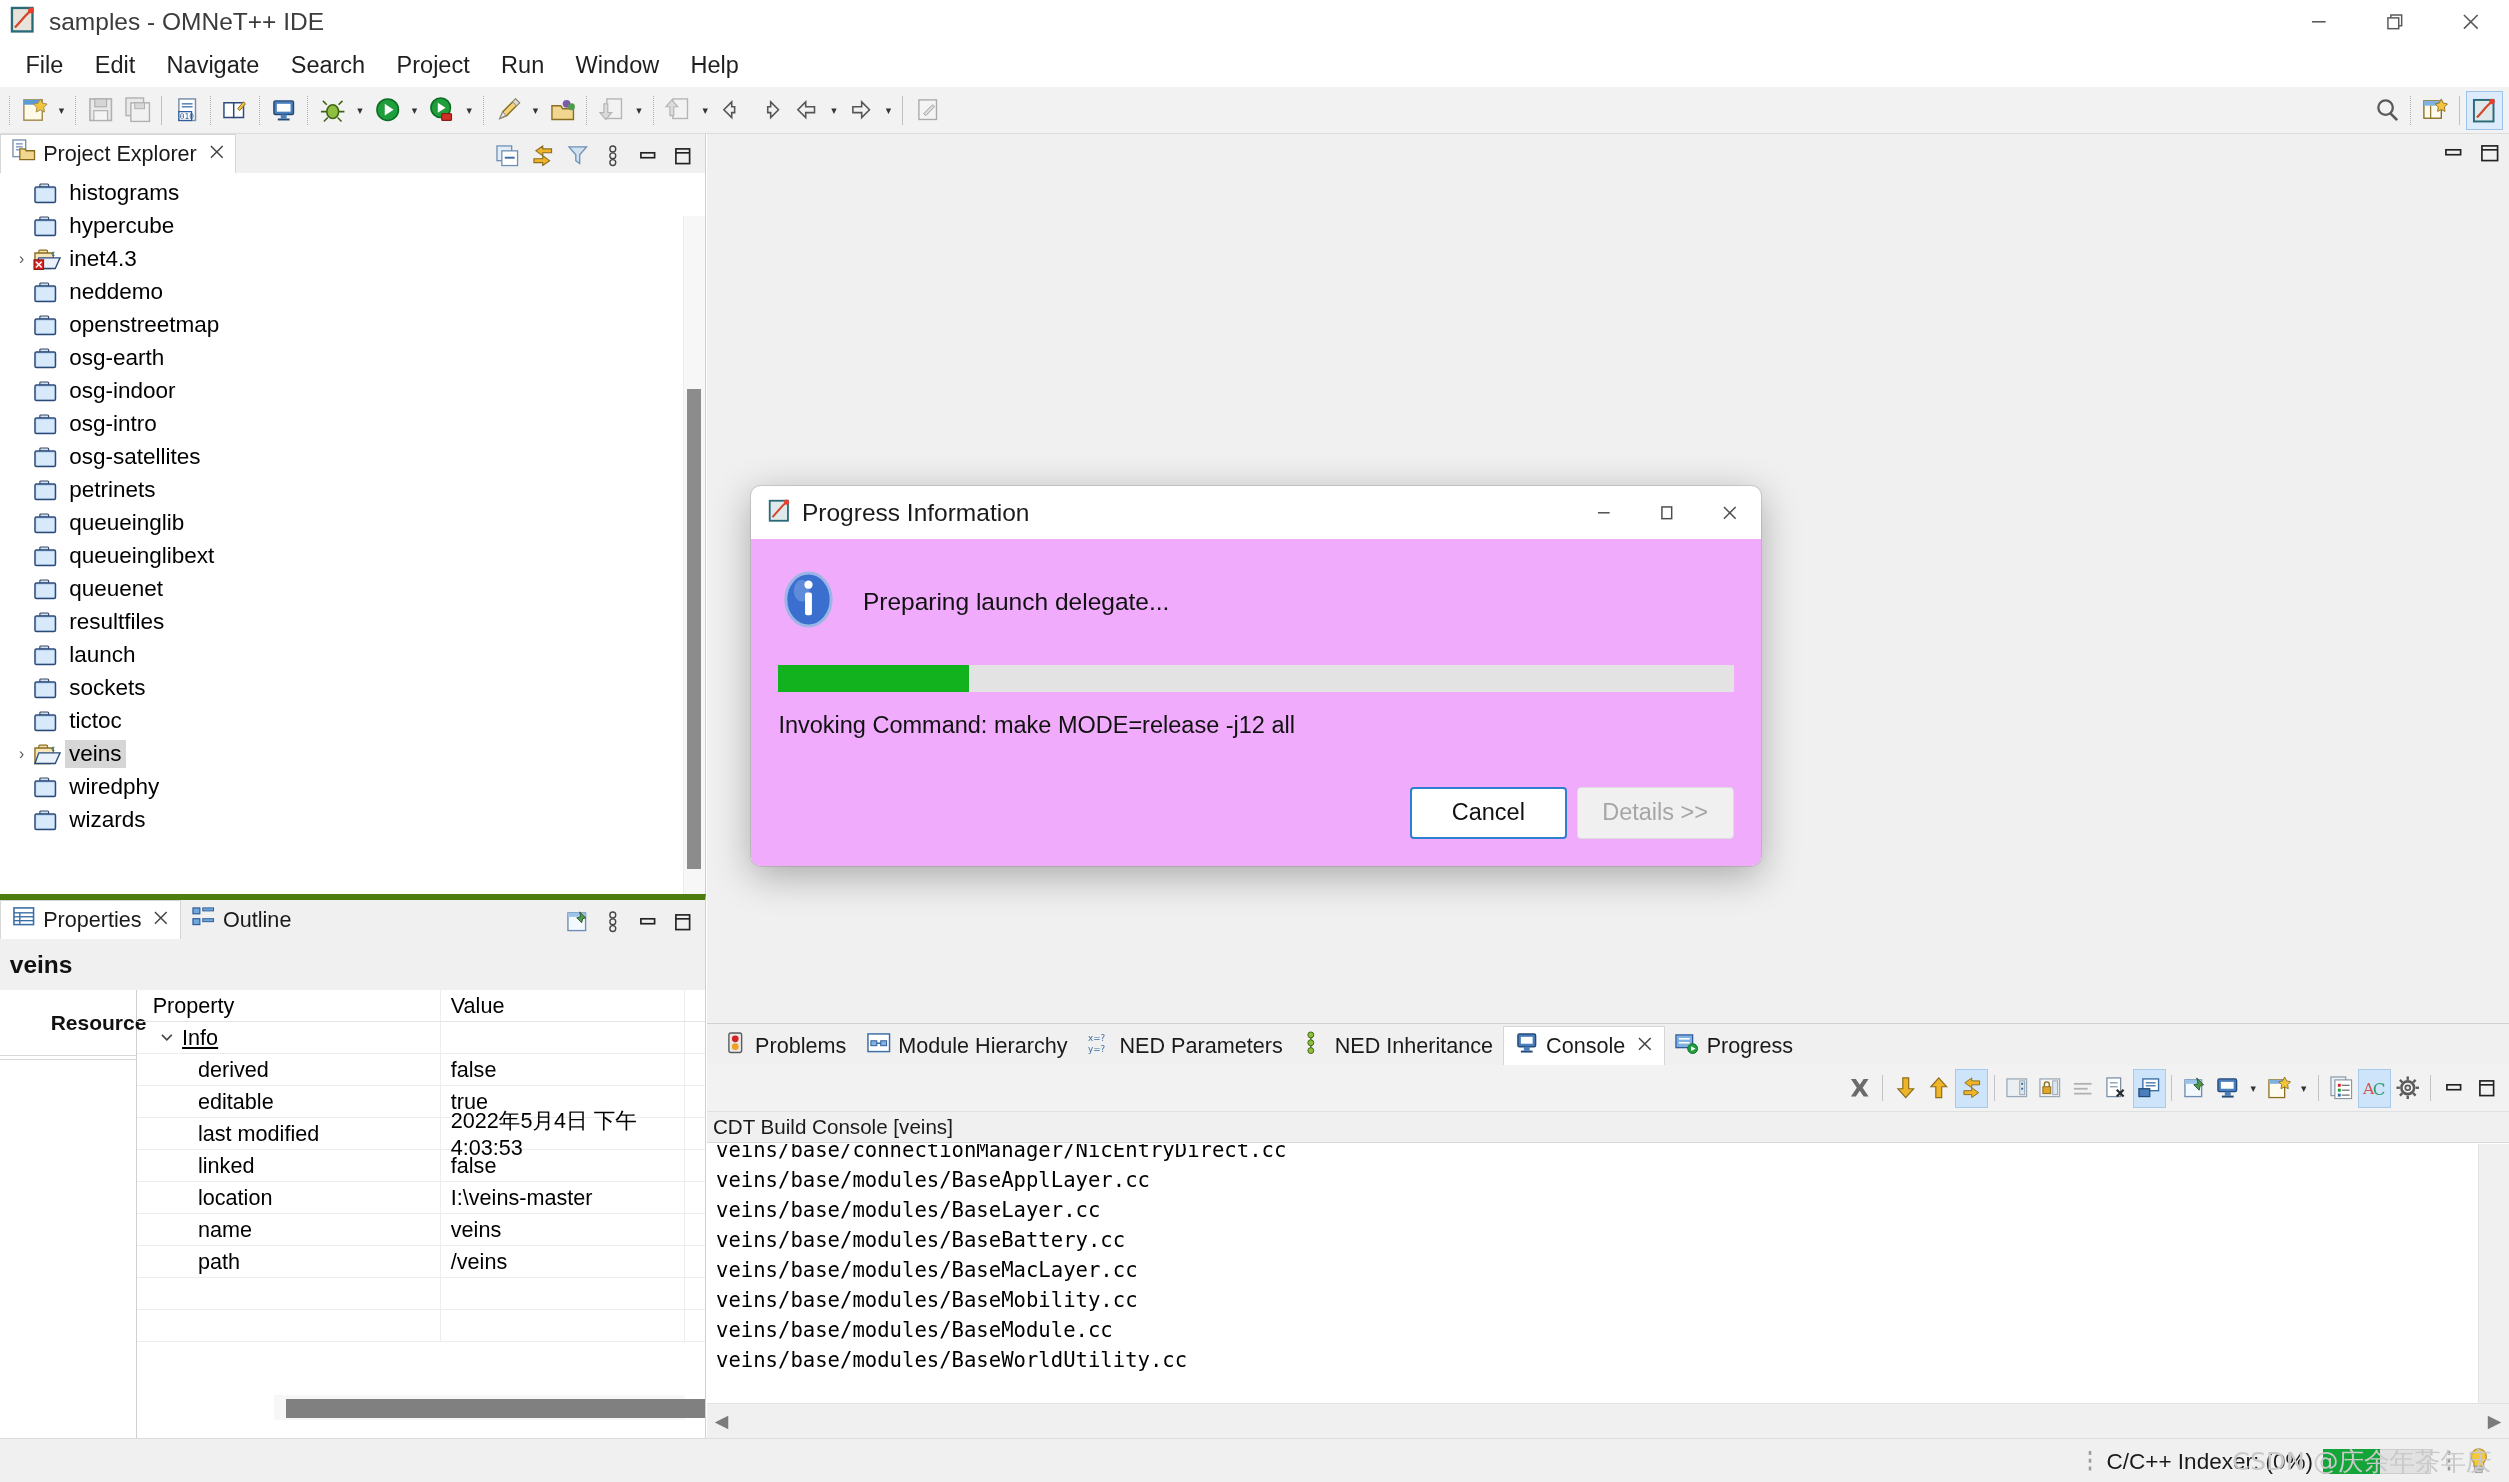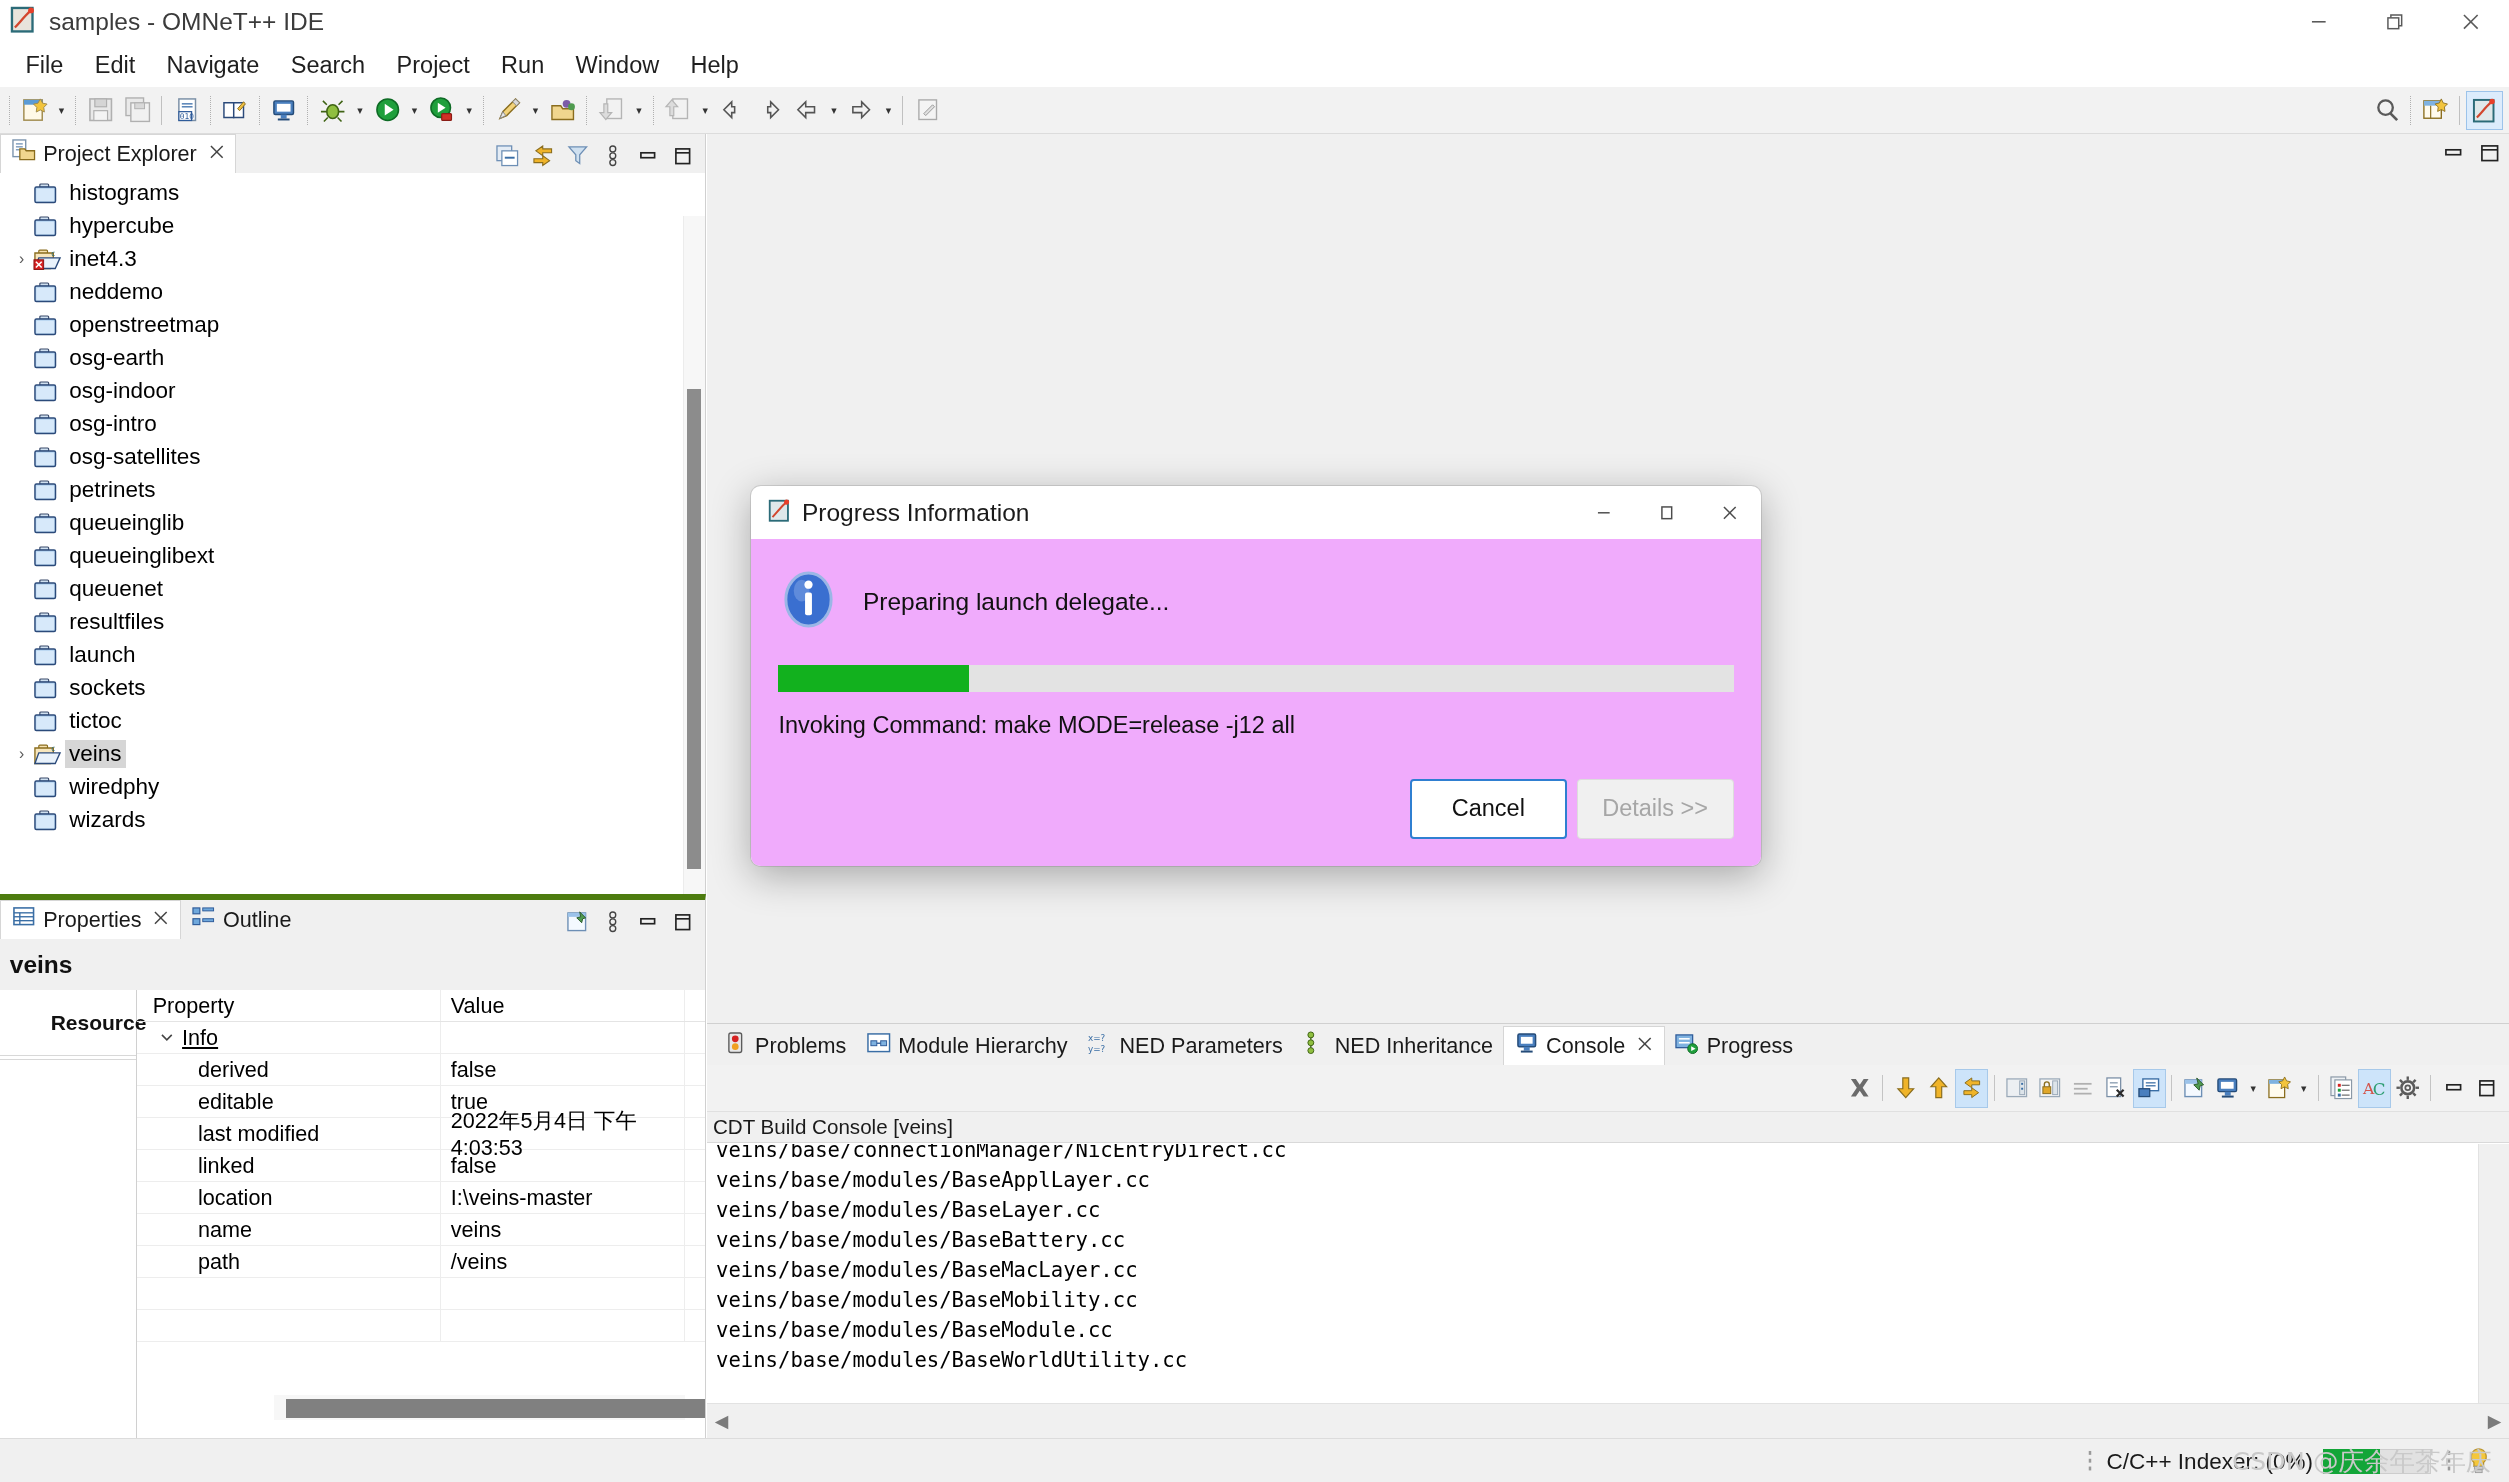--- a/index.html
+++ b/index.html
@@ -153,21 +153,21 @@
   .modal-btns { margin-left:auto; display:flex; height:53px; }
   .mb { width:63px; height:53px; display:flex; align-items:center; justify-content:center; color:#4c4c4c; }
   .modal-body { position:absolute; left:0; top:53px; right:0; bottom:0;
                 background:#f0abfc; border-radius:0 0 9.8px 9.8px; padding:27.4px 27.4px 0 27.4px; }
   .modal-msgrow { display:flex; align-items:center; gap:23.5px; height:71px; }
   .modal-msg { font-size:24.5px; color:#111; }
   .progbar { margin-top:27.4px; width:100%; height:27.4px; background:#e3e3e3; }
   .progbar .fill { height:27.4px; background:#12b11e; }
   .modal-sub { margin-top:19.6px; font-size:23.5px; color:#111; }
   .modal-actions { position:absolute; right:27.4px; bottom:27.4px; display:flex; gap:9.8px; }
-  .btn { width:157px; height:60px; font-size:23.5px; border-radius:3.9px; display:flex;
+  .btn { width:157px; height:52px; font-size:23.5px; border-radius:3.9px; display:flex;
          align-items:center; justify-content:center; }
   .btn.primary { background:#ffffff; border:2px solid #2f7fd1; color:#111; }
   .btn.disabled { background:#f0f0f0; border:1px solid #dcdcdc; color:#a6a6a6; }
 
   
   .folder-ico { width:25.5px; height:21.6px; position:relative; flex:0 0 25.5px; }
 </style>
 </head>
 <body>
 

